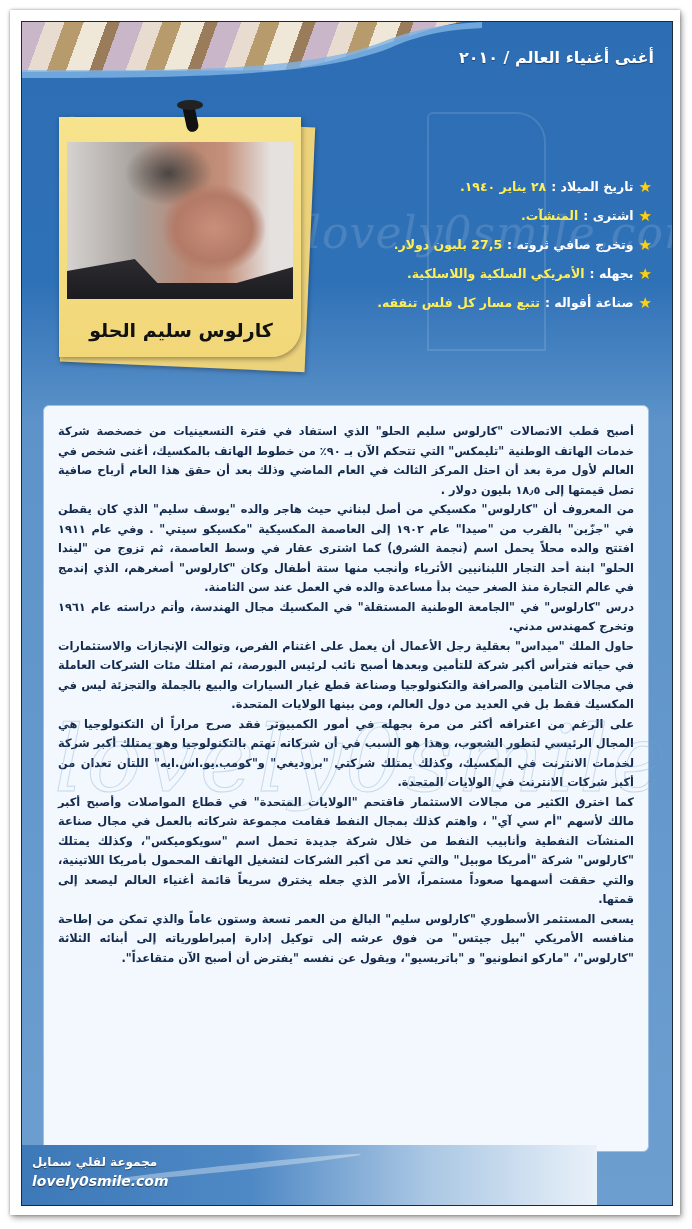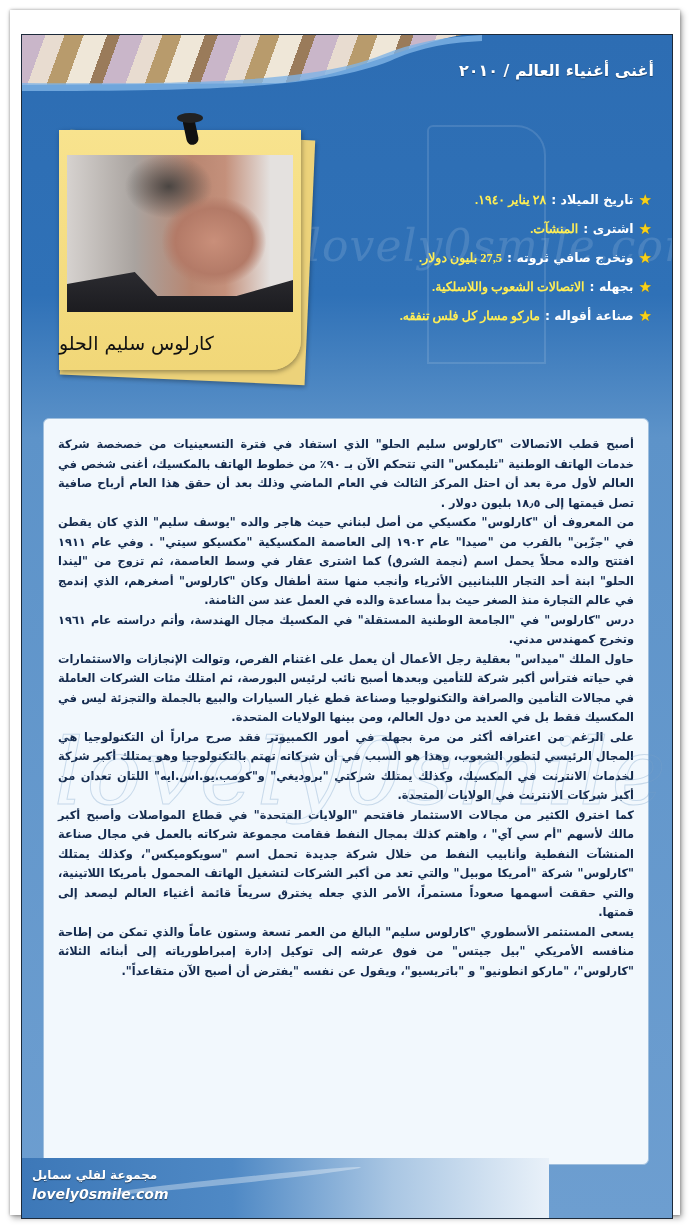--- a/index.html
+++ b/index.html
@@ -7,21 +7,21 @@
     width: 692px; height: 1229px; background: #ffffff;
     position: relative; overflow: hidden;
     font-family: "DejaVu Sans", sans-serif;
   }
   .frame {
     position: absolute; left: 10px; top: 10px; width: 670px; height: 1205px;
     background: #fff;
     box-shadow: 0 0 3px rgba(0,0,0,0.35), 2px 3px 6px rgba(0,0,0,0.35);
   }
   .card {
-    position: absolute; left: 21px; top: 34px; width: 650px; height: 1183px;
+    position: absolute; left: 21px; top: 21px; width: 650px; height: 1183px;
     border: 1px solid #1c2a3a;
     background: linear-gradient(to bottom, #2d6db3 0%, #2f71b7 22%, #5d93c9 34%, #6d9ed0 100%);
     overflow: hidden;
   }
   
   .money {
     position: absolute; left: 0; top: 0; width: 440px; height: 50px;
     background:
       repeating-linear-gradient(110deg, #c9b6c9 0 22px, #e8dcd0 22px 40px, #b89b6c 40px 58px, #efe7d8 58px 80px, #9a7b5a 80px 92px);
     clip-path: path("M0 0 L440 0 C 390 8, 330 40, 260 48 L 0 50 Z");
@@ -78,55 +78,55 @@
   }
   .pin .head {
     position: absolute; left: 0; top: 0; width: 26px; height: 10px;
     background: #222; border-radius: 50%;
   }
   .pin .shaft {
     position: absolute; left: 8px; top: 6px; width: 12px; height: 26px;
     background: #111; border-radius: 4px 4px 8px 8px; transform: rotate(-12deg);
   }
   .person-name {
-    position: absolute; left: 0; top: 202px; width: 220px; text-align: left;
-    font-weight: normal; font-size: 19px; color: #111; direction: rtl;
+    position: absolute; left: 0; top: 202px; width: 220px; text-align: center;
+    font-weight: bold; font-size: 19px; color: #111; direction: rtl; padding-left: 12px;
   }
   
   .facts {
     position: absolute; right: 20px; top: 150px; width: 330px;
     list-style: none; margin: 0; padding: 0; direction: rtl;
   }
   .facts li {
     height: 29px; display: flex; align-items: center; gap: 5px;
     font-size: 12.5px; font-weight: bold; white-space: nowrap;
   }
   .facts .star { color: #f7d11a; font-size: 15px; text-shadow: 0 0 1px #a07a00; }
   .facts .label { color: #ffffff; text-align: center; }
-  .facts .value { color: #ffee55; font-family: Liberation Serif, serif; }
+  .facts .value { color: #ffee55; }
   
   .article {
     position: absolute; left: 21px; top: 383px; width: 606px; height: 747px;
     background: #f2f8fd; border: 1px solid #9fbfde; border-radius: 6px;
     box-sizing: border-box; padding: 16px 14px 10px 14px;
   }
   .article p {
     margin: 0; direction: rtl; text-align: justify;
     font-size: 11.4px; line-height: 19.5px; color: #142a4d; font-weight: bold;
   }
   .article-wm {
     position: absolute; left: 10px; top: 300px;
     font-family: "DejaVu Serif", serif; font-style: italic;
     font-size: 92px; color: transparent;
     -webkit-text-stroke: 1px rgba(120,160,200,0.35);
     pointer-events: none; letter-spacing: 3px;
   }
   
   .footer {
-    position: absolute; left: 0; bottom: 0; width: 527px; height: 60px;
+    position: absolute; left: 0; bottom: 0; width: 575px; height: 60px;
     background: linear-gradient(to right, #3d78b8 0%, #4f89c5 40%, #a9c6e3 70%, #e9f1f9 100%);
   }
   .footer .streak {
     position: absolute; left: 80px; top: 20px; width: 260px; height: 6px;
     background: rgba(255,255,255,0.35); border-radius: 50%; transform: rotate(-6deg);
   }
   .footer-brand-ar {
     position: absolute; left: 10px; top: 10px; color: #fff; font-size: 12px; font-weight: bold;
     direction: rtl; text-shadow: 0 1px 1px rgba(0,0,0,0.5);
   }
@@ -172,26 +172,26 @@
       <span class="value">المنشآت.</span>
     </li>
     <li>
       <span class="star">★</span>
       <span class="label">وتخرج صافي ثروته :</span>
       <span class="value">27,5 بليون دولار.</span>
     </li>
     <li>
       <span class="star">★</span>
       <span class="label">بجهله :</span>
-      <span class="value">الاتصالات الشعوب واللاسلكية.</span>
+      <span class="value">الأمريكي السلكية واللاسلكية.</span>
     </li>
     <li>
       <span class="star">★</span>
       <span class="label">صناعة أقواله :</span>
-      <span class="value">ماركو مسار كل فلس تنفقه.</span>
+      <span class="value">تتبع مسار كل فلس تنفقه.</span>
     </li>
   </ul>
 
   <div class="article">
     <div class="article-wm">lovely0smile.com</div>
     <p>أصبح قطب الاتصالات "كارلوس سليم الحلو" الذي استفاد في فترة التسعينيات من خصخصة شركة خدمات الهاتف الوطنية "تليمكس" التي تتحكم الآن بـ ٩٠٪ من خطوط الهاتف بالمكسيك، أغنى شخص في العالم لأول مرة بعد أن احتل المركز الثالث في العام الماضي وذلك بعد أن حقق هذا العام أرباح صافية تصل قيمتها إلى ١٨٫٥ بليون دولار .</p>
     <p>من المعروف أن "كارلوس" مكسيكي من أصل لبناني حيث هاجر والده "يوسف سليم" الذي كان يقطن في "جزّين" بالقرب من "صيدا" عام ١٩٠٢ إلى العاصمة المكسيكية "مكسيكو سيتي" . وفي عام ١٩١١ افتتح والده محلاً يحمل اسم (نجمة الشرق) كما اشترى عقار في وسط العاصمة، ثم تزوج من "ليندا الحلو" ابنة أحد التجار اللبنانيين الأثرياء وأنجب منها ستة أطفال وكان "كارلوس" أصغرهم، الذي إندمج في عالم التجارة منذ الصغر حيث بدأ مساعدة والده في العمل عند سن الثامنة.</p>
     <p>درس "كارلوس" في "الجامعة الوطنية المستقلة" في المكسيك مجال الهندسة، وأتم دراسته عام ١٩٦١ وتخرج كمهندس مدني.</p>
     <p>حاول الملك "ميداس" بعقلية رجل الأعمال أن يعمل على اغتنام الفرص، وتوالت الإنجازات والاستثمارات في حياته فترأس أكبر شركة للتأمين وبعدها أصبح نائب لرئيس البورصة، ثم امتلك مئات الشركات العاملة في مجالات التأمين والصرافة والتكنولوجيا وصناعة قطع غيار السيارات والبيع بالجملة والتجزئة ليس في المكسيك فقط بل في العديد من دول العالم، ومن بينها الولايات المتحدة.</p>
     <p>على الرغم من اعترافه أكثر من مرة بجهله في أمور الكمبيوتر فقد صرح مراراً أن التكنولوجيا هي المجال الرئيسي لتطور الشعوب، وهذا هو السبب في أن شركاته تهتم بالتكنولوجيا وهو يمتلك أكبر شركة لخدمات الانترنت في المكسيك، وكذلك يمتلك شركتي "بروديغي" و"كومب.يو.اس.ايه" اللتان تعدان من أكبر شركات الانترنت في الولايات المتحدة.</p>

